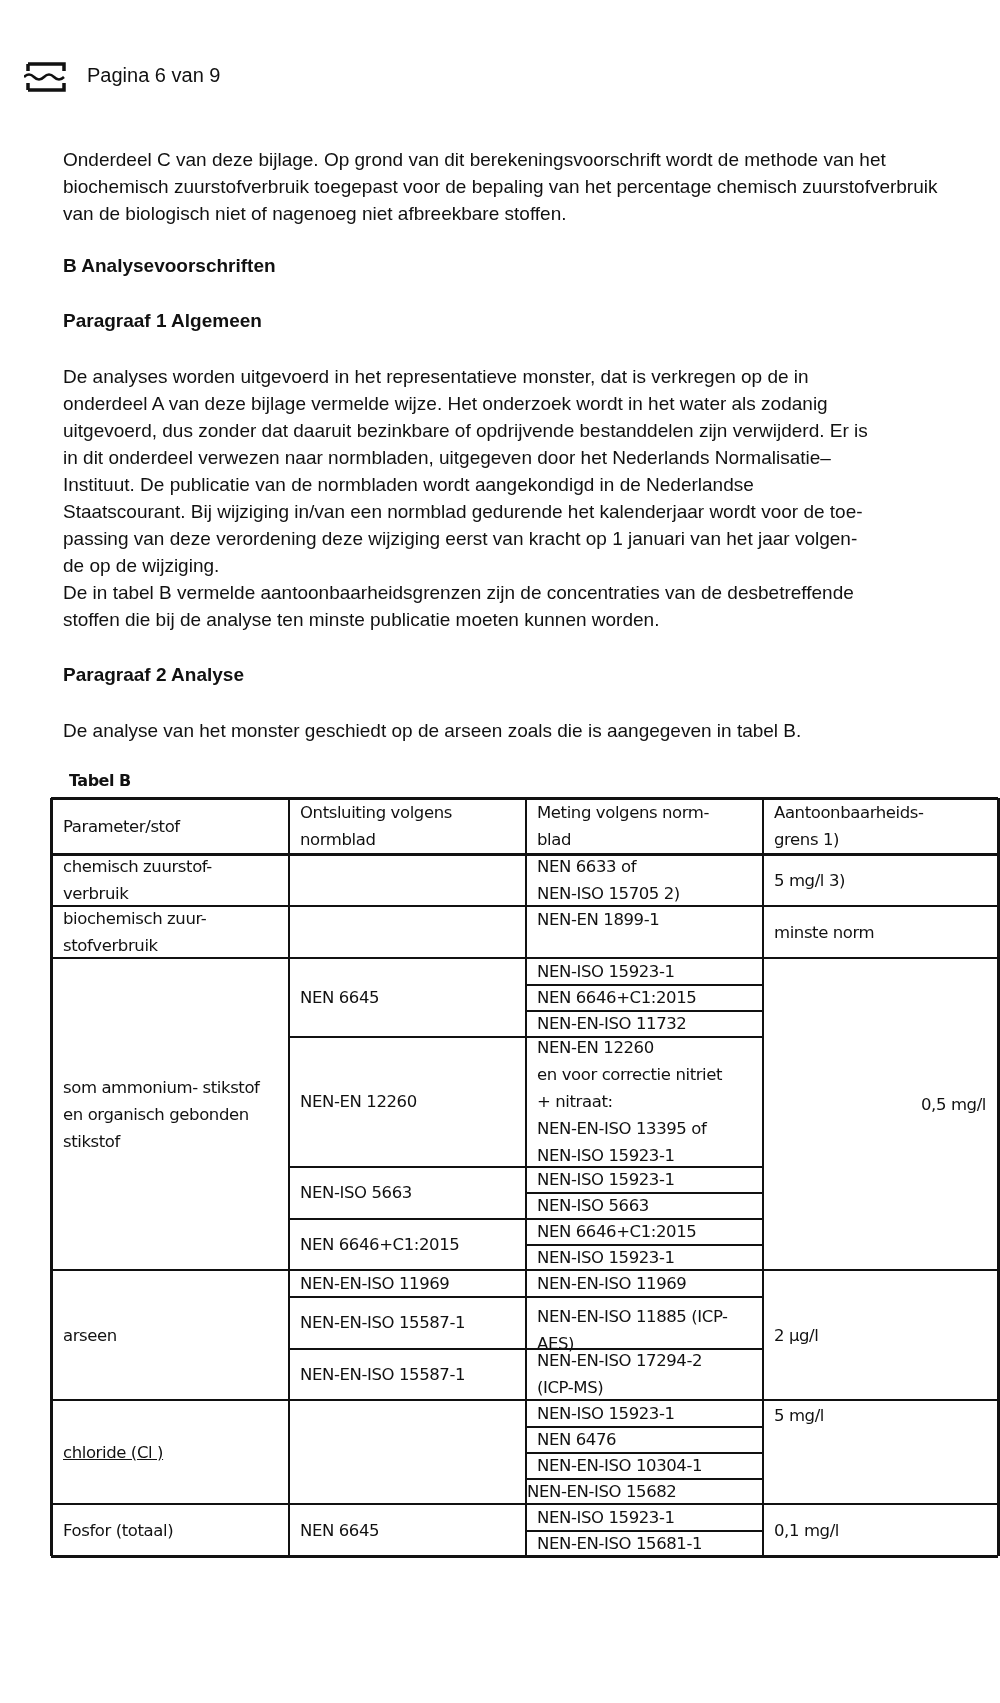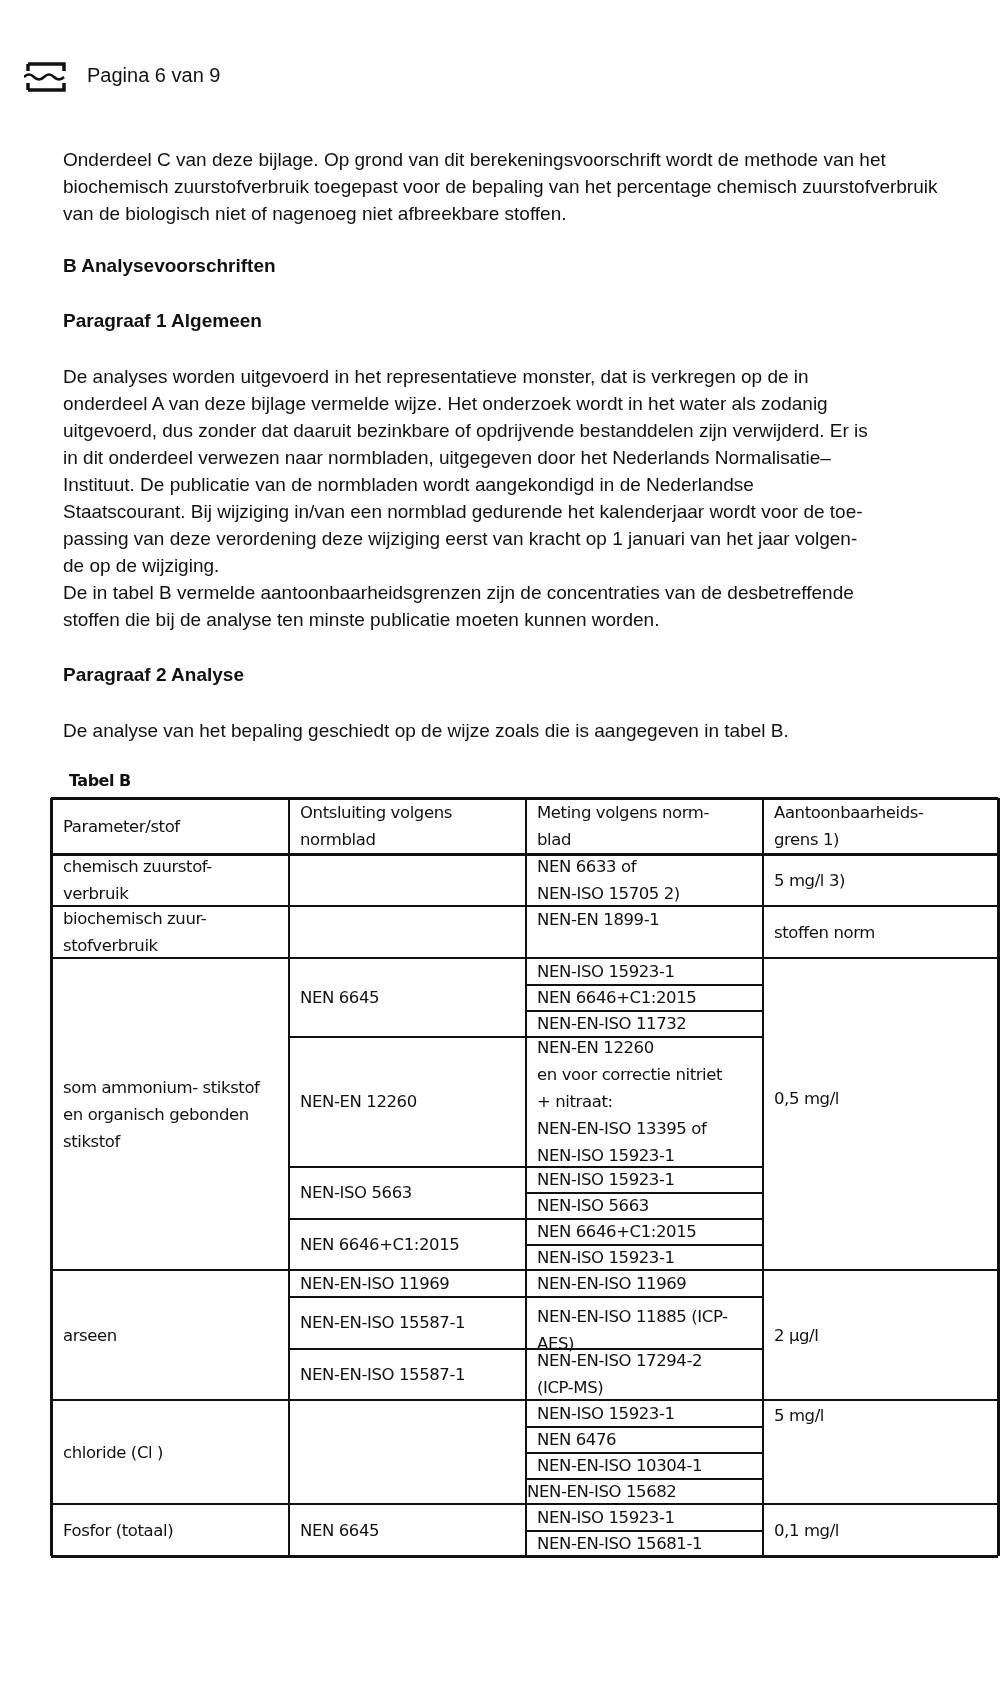--- a/index.html
+++ b/index.html
@@ -68,21 +68,21 @@
   <div>uitgevoerd, dus zonder dat daaruit bezinkbare of opdrijvende bestanddelen zijn verwijderd. Er is</div>
   <div>in dit onderdeel verwezen naar normbladen, uitgegeven door  het Nederlands Normalisatie–</div>
   <div>Instituut. De publicatie van de normbladen wordt aangekondigd in de Nederlandse</div>
   <div>Staatscourant. Bij wijziging in/van een normblad gedurende het kalenderjaar wordt voor de toe-</div>
   <div>passing van deze verordening deze wijziging eerst van kracht op 1 januari van het jaar volgen-</div>
   <div>de op de wijziging.</div>
   <div>De in tabel B vermelde aantoonbaarheidsgrenzen zijn de concentraties van de desbetreffende</div>
   <div>stoffen die bij de analyse ten minste publicatie moeten kunnen worden.</div>
 </div>
 <h3 class="heading h-par2">Paragraaf 2 Analyse</h3>
-<p class="body-text p3">De analyse van het bepaling geschiedt op de wijze zoals die is aangegeven in tabel B.</p>
+<p class="body-text p3">De analyse van het monster geschiedt op de arseen zoals die is aangegeven in tabel B.</p>
 
 <div class="table-caption">Tabel B</div>
 <div class="tbl" id="tbl">
     <div class="cell" style="left: 0px; top: 0px; width: 237px; height: 56px;">
       <span>Parameter/stof</span>
     </div>
     <div class="cell" style="left: 237px; top: 0px; width: 237px; height: 56px;">
       <span>Ontsluiting volgens
 normblad</span>
     </div>
@@ -115,21 +115,21 @@
       <span>NEN-EN 1899-1</span>
     </div>
     <div class="cell" style="left: 237px; top: 108px; width: 237px; height: 26px;">
       <span></span>
     </div>
     <div class="cell" style="left: 0px; top: 108px; width: 237px; height: 52px;">
       <span>biochemisch zuur-
 stofverbruik</span>
     </div>
     <div class="cell" style="left: 711px; top: 108px; width: 236px; height: 52px;">
-      <span>stoffen norm</span>
+      <span>minste norm</span>
     </div>
     <div class="line" style="left: 0px; top: 159px; width: 947px; height: 2px;"></div>
     <div class="cell" style="left: 474px; top: 160px; width: 237px; height: 26px;">
       <span>NEN-ISO 15923-1</span>
     </div>
     <div class="cell" style="left: 474px; top: 186px; width: 237px; height: 26px;">
       <span>NEN 6646+C1:2015</span>
     </div>
     <div class="line" style="left: 474px; top: 186px; width: 237px; height: 1.5px;"></div>
     <div class="cell" style="left: 474px; top: 212px; width: 237px; height: 26px;">
@@ -170,21 +170,21 @@
     <div class="line" style="left: 474px; top: 446px; width: 237px; height: 1.5px;"></div>
     <div class="cell" style="left: 237px; top: 420px; width: 237px; height: 52px;">
       <span>NEN 6646+C1:2015</span>
     </div>
     <div class="line" style="left: 237px; top: 420px; width: 474px; height: 1.5px;"></div>
     <div class="cell" style="left: 0px; top: 160px; width: 237px; height: 312px;">
       <span>som ammonium- stikstof
 en organisch gebonden
 stikstof</span>
     </div>
-    <div class="cell" style="left: 711px; top: 144px; width: 236px; height: 312px;">
+    <div class="cell" style="left: 711px; top: 150px; width: 236px; height: 312px; justify-content: flex-end;">
       <span>0,5 mg/l</span>
     </div>
     <div class="line" style="left: 0px; top: 471px; width: 947px; height: 2px;"></div>
     <div class="cell" style="left: 474px; top: 472px; width: 237px; height: 26px;">
       <span>NEN-EN-ISO 11969</span>
     </div>
     <div class="cell" style="left: 237px; top: 472px; width: 237px; height: 26px;">
       <span>NEN-EN-ISO 11969</span>
     </div>
     <div class="cell" style="left: 474px; top: 498px; width: 237px; height: 67px;">
@@ -221,21 +221,21 @@
       <span>NEN-EN-ISO 10304-1</span>
     </div>
     <div class="line" style="left: 474px; top: 654px; width: 237px; height: 1.5px;"></div>
     <div class="cell" style="left: 464px; top: 680px; width: 237px; height: 26px;">
       <span>NEN-EN-ISO 15682</span>
     </div>
     <div class="line" style="left: 474px; top: 680px; width: 237px; height: 1.5px;"></div>
     <div class="cell" style="left: 237px; top: 602px; width: 237px; height: 104px;">
       <span></span>
     </div>
-    <div class="cell" style="left: 0px; top: 602px; width: 237px; height: 104px;">
+    <div class="cell" style="left: 0px; top: 602px; width: 237px; height: 104px; text-decoration: underline;">
       <span>chloride (Cl )</span>
     </div>
     <div class="cell" style="left: 711px; top: 602px; width: 236px; height: 104px; align-items: flex-start;">
       <span>5 mg/l</span>
     </div>
     <div class="line" style="left: 0px; top: 705px; width: 947px; height: 2px;"></div>
     <div class="cell" style="left: 474px; top: 706px; width: 237px; height: 26px;">
       <span>NEN-ISO 15923-1</span>
     </div>
     <div class="cell" style="left: 474px; top: 732px; width: 237px; height: 26px;">

